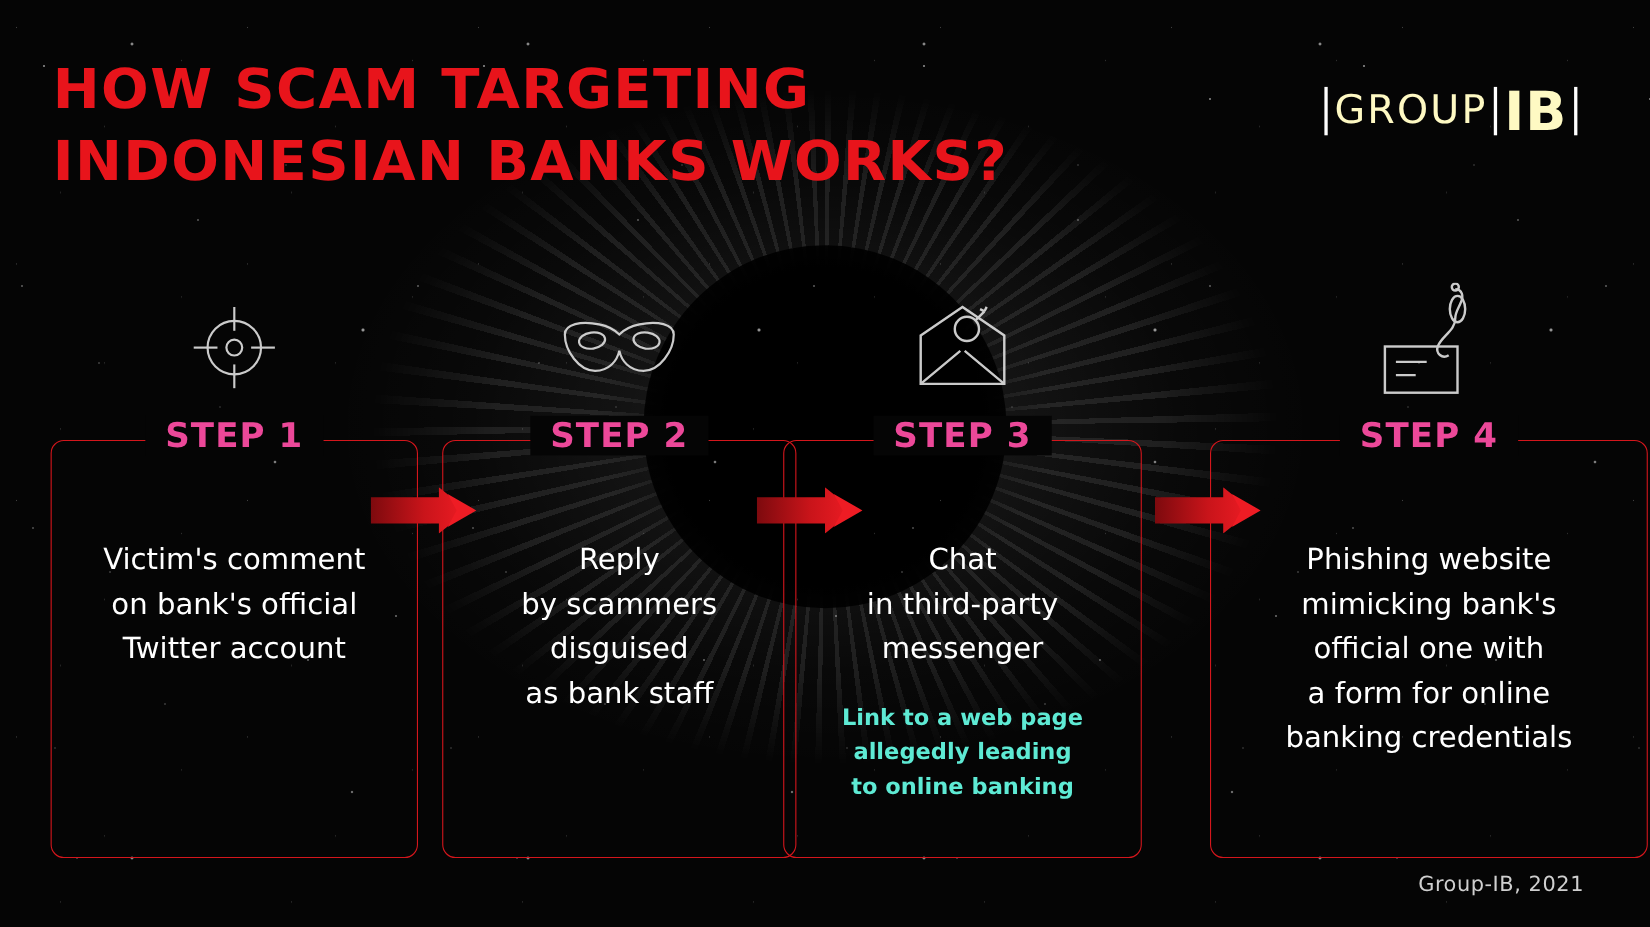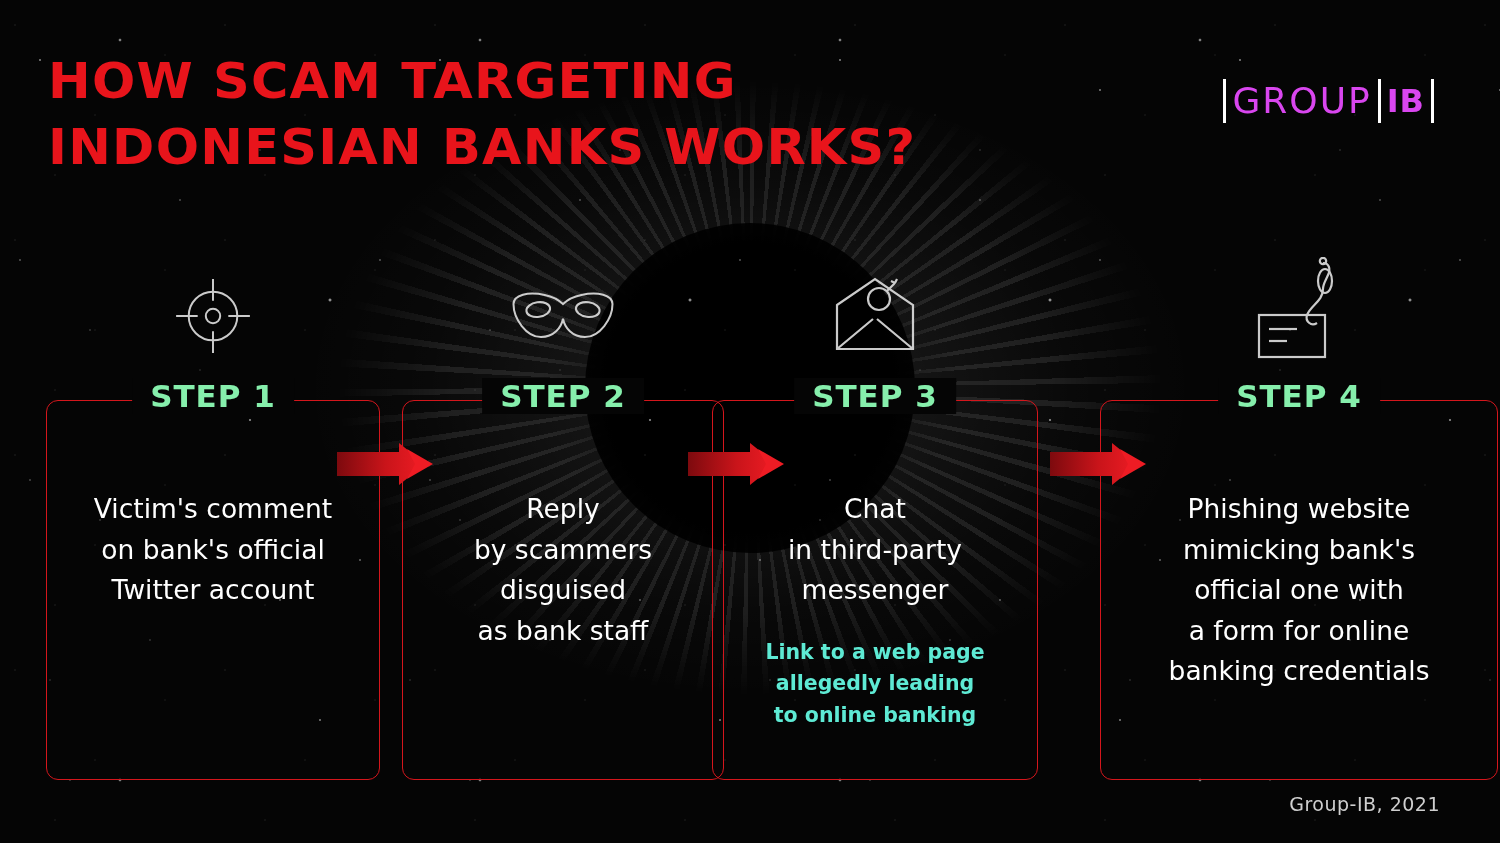--- a/index.html
+++ b/index.html
@@ -106,35 +106,35 @@
     white-space:pre-line;
   }
 
   
   .logo {
     position:absolute;
     right:60px; top:78px;
     display:flex;
     align-items:center;
     height:46px;
-    color:#d946ef;
+    color:#fef9c3;
   }
   .logo .bar {
     width:3px; height:44px; background:#fff; margin:0 6px;
   }
   .logo .word {
     font-family:"DejaVu Sans", sans-serif;
     font-size:36px;
     font-weight:500;
     letter-spacing:2px;
     line-height:1;
   }
   .logo .ib {
     font-family:"DejaVu Sans", sans-serif;
-    font-size:32px;
+    font-size:49px;
     font-weight:bold;
     letter-spacing:1px;
     line-height:1;
   }
 
   
   .steps { position:absolute; left:0; top:0; width:1500px; height:843px; }
 
   .step {
     position:absolute;
@@ -148,21 +148,21 @@
   .step.s3 { left:712px;  width:326px; }
   .step.s4 { left:1100px; width:398px; }
 
   .step-label {
     position:absolute;
     top:-23px;
     left:50%;
     transform:translateX(-50%);
     background:#050505;
     padding:0 18px;
-    color:#86efac;
+    color:#ec4899;
     font-family:"DejaVu Sans", sans-serif;
     font-weight:bold;
     font-size:31px;
     letter-spacing:1px;
     white-space:nowrap;
   }
 
   .step-icon {
     position:absolute;
     top:-140px;

